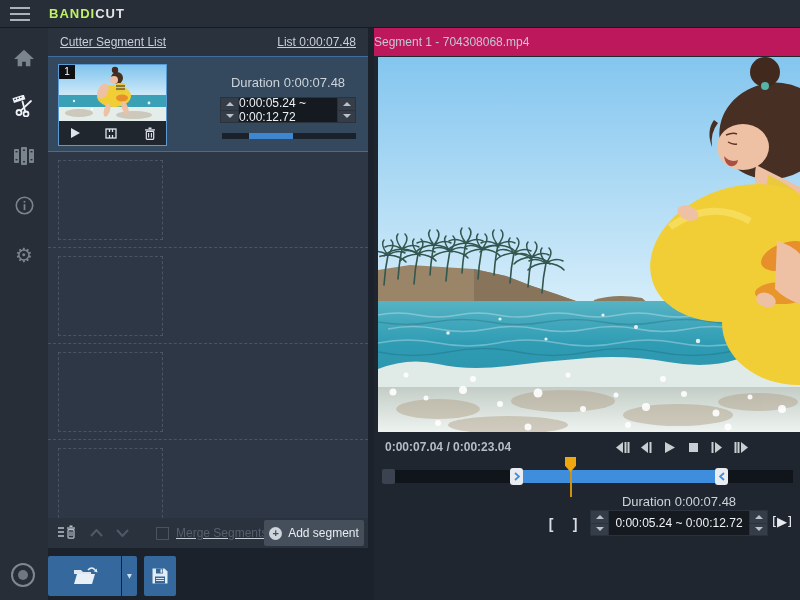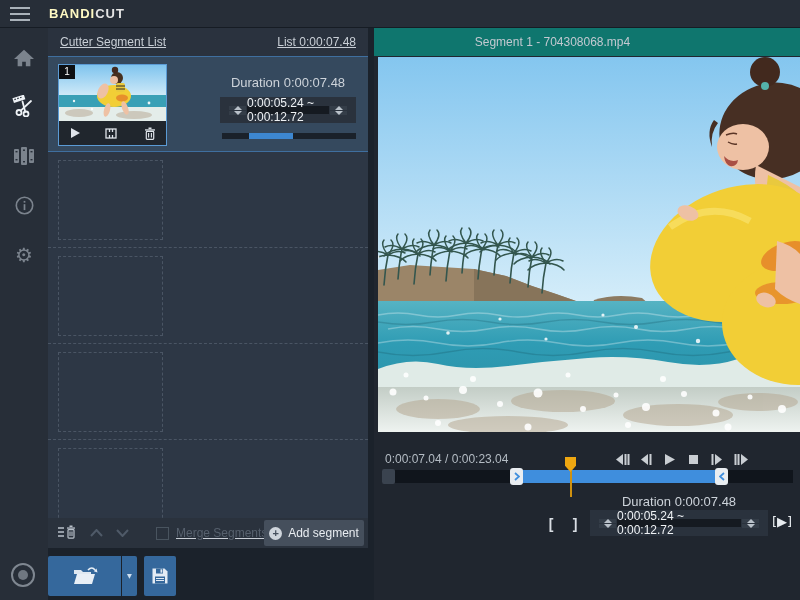--- a/index.html
+++ b/index.html
@@ -5,21 +5,21 @@
   * { margin:0; padding:0; box-sizing:border-box; }
   html,body { width:800px; height:600px; overflow:hidden; background:#1b222b;
     font-family:"Liberation Sans", sans-serif; color:#c7cdd5; font-size:12px; }
   .app { position:relative; width:800px; height:600px; background:#1b222b; }
 
   
   .topbar { position:absolute; left:0; top:0; width:800px; height:28px; background:#272e38; border-bottom:1px solid #161c24; }
   .hamburger { position:absolute; left:10px; top:7px; width:22px; height:15px; cursor:pointer; }
   .hamburger span { display:block; width:20px; height:2px; background:#aab2ba; margin-bottom:4px; }
   .logo { position:absolute; left:49px; top:0; height:28px; line-height:28px; font-weight:bold; font-size:13px; letter-spacing:1px; }
-  .logo .b1 { color:#fef9c3; } .logo .b2 { color:#e5e5e5; }
+  .logo .b1 { color:#bef264; } .logo .b2 { color:#e5e5e5; }
 
   
   .sidebar { position:absolute; left:0; top:28px; width:48px; height:572px; background:#272e38; }
   .side-btn { position:absolute; left:12px; width:24px; height:24px; display:flex; align-items:center; justify-content:center; cursor:pointer; }
   .gear-glyph { font-family:"DejaVu Sans", sans-serif; font-size:20px; color:#7b838d; line-height:1; }
   .record { position:absolute; left:11px; bottom:13px; width:24px; height:24px; border:2px solid #7f8791; border-radius:50%; display:flex; align-items:center; justify-content:center; }
   .record i { display:block; width:10px; height:10px; border-radius:50%; background:#6f7781; }
 
   
   .left-panel { position:absolute; left:48px; top:28px; width:320px; height:520px; background:#2d3745;text-decoration:underline; }
@@ -33,21 +33,21 @@
 
   .thumb { position:absolute; left:10px; top:7px; width:109px; height:82px; border:1px solid #5b9bd5; background:#1d232b; }
   .thumb svg { display:block; }
   .badge { position:absolute; left:0; top:0; width:16px; height:14px; background:#0d0f12; color:#fff; font-size:10px; text-align:center; line-height:14px; }
   .thumb-strip { position:absolute; left:0; bottom:0; width:100%; height:24px; background:#20262d; display:flex; align-items:center; }
   .strip-btn { width:24px; height:24px; display:flex; align-items:center; justify-content:center; cursor:pointer; }
   .strip-btn.play { margin-left:4px; } .strip-btn.frames { margin-left:12px; } .strip-btn.trash { margin-left:auto; margin-right:4px; }
 
   .seg-right { position:absolute; left:170px; right:10px; top:0; height:96px; }
   .seg-duration { position:absolute; top:18px; width:100%; text-align:center; color:#cdd3da; font-size:13px; }
-  .range-group { display:flex; align-items:center; height:26px; background:#2a323d; padding:9px; }
+  .range-group { display:flex; align-items:center; height:26px; background:#2a323d; padding:1px; }
   .seg-right .range-group { position:absolute; top:40px; left:2px; right:2px; }
   .spinner { width:17px; align-self:stretch; display:flex; flex-direction:column; gap:1px; }
   .spin { flex:1; background:#343d48; display:flex; align-items:center; justify-content:center; cursor:pointer; }
   .spin i { display:block; width:0; height:0; border-left:4px solid transparent; border-right:4px solid transparent; }
   .spin.up i { border-bottom:4px solid #b9c1c9; }
   .spin.dn i { border-top:4px solid #b9c1c9; }
   .time-field { flex:1; align-self:stretch; margin:0 1px; background:#151a21; color:#eef1f4; display:flex; align-items:center; justify-content:center; font-size:12px; cursor:text; }
   .mini-progress { position:absolute; left:4px; right:2px; top:76px; height:6px; background:#1a212a; }
   .mini-progress i { position:absolute; left:20%; width:33%; top:0; height:100%; background:#3d87d0; }
 
@@ -62,25 +62,25 @@
 
   
   .bottom-actions { position:absolute; left:48px; top:552px; width:320px; height:48px; }
   .blue-btn { position:absolute; top:4px; height:40px; background:#35689c; display:flex; align-items:center; justify-content:center; cursor:pointer; }
   .btn-open { left:0; width:73px; border-radius:2px 0 0 2px; }
   .btn-open-dd { left:74px; width:15px; border-radius:0 2px 2px 0; color:#cfe0ef; font-size:9px; font-family:"DejaVu Sans", sans-serif; }
   .btn-save { left:96px; width:32px; border-radius:2px; }
 
   
   .right-panel { position:absolute; left:374px; top:28px; width:426px; height:572px; background:#20262f; }
-  .player-title { height:28px; line-height:28px; background:#0f766e; color:#c3c9d1; text-align:center; padding-right:69px; }
+  .player-title { height:28px; line-height:28px; background:#be185d; color:#c3c9d1; text-align:left; padding-right:69px; }
   .video { position:absolute; left:4px; top:29px; width:422px; height:375px; background:#0c0f13; overflow:hidden; }
   .video svg { display:block; }
 
-  .controls-row { position:absolute; left:0; top:416px; width:100%; height:30px; }
+  .controls-row { position:absolute; left:0; top:404px; width:100%; height:30px;font-weight:bold; }
   .time-display { position:absolute; left:11px; top:8px; color:#b4bcc4; }
   .pb-buttons { position:absolute; left:238px; top:5px; display:flex; gap:5px; }
   .pb-btn { width:19px; height:20px; display:flex; align-items:center; justify-content:center; cursor:pointer; }
 
   .timeline { position:absolute; left:0; top:434px; width:100%; height:34px; }
   .track { position:absolute; left:8px; width:411px; top:8px; height:13px; background:#10151c; cursor:pointer; }
   .track-thumb { position:absolute; left:8px; top:7px; width:13px; height:15px; background:#3a434f; border-radius:2px; cursor:pointer; }
   .selection { position:absolute; left:143px; width:205px; top:8px; height:13px; background:#3f8edd; }
   .handle { position:absolute; top:6px; width:13px; height:17px; background:#e9edf1; border-radius:3px; display:flex; align-items:center; justify-content:center; cursor:ew-resize; }
   .handle.start { left:136px; } .handle.end { left:341px; }

